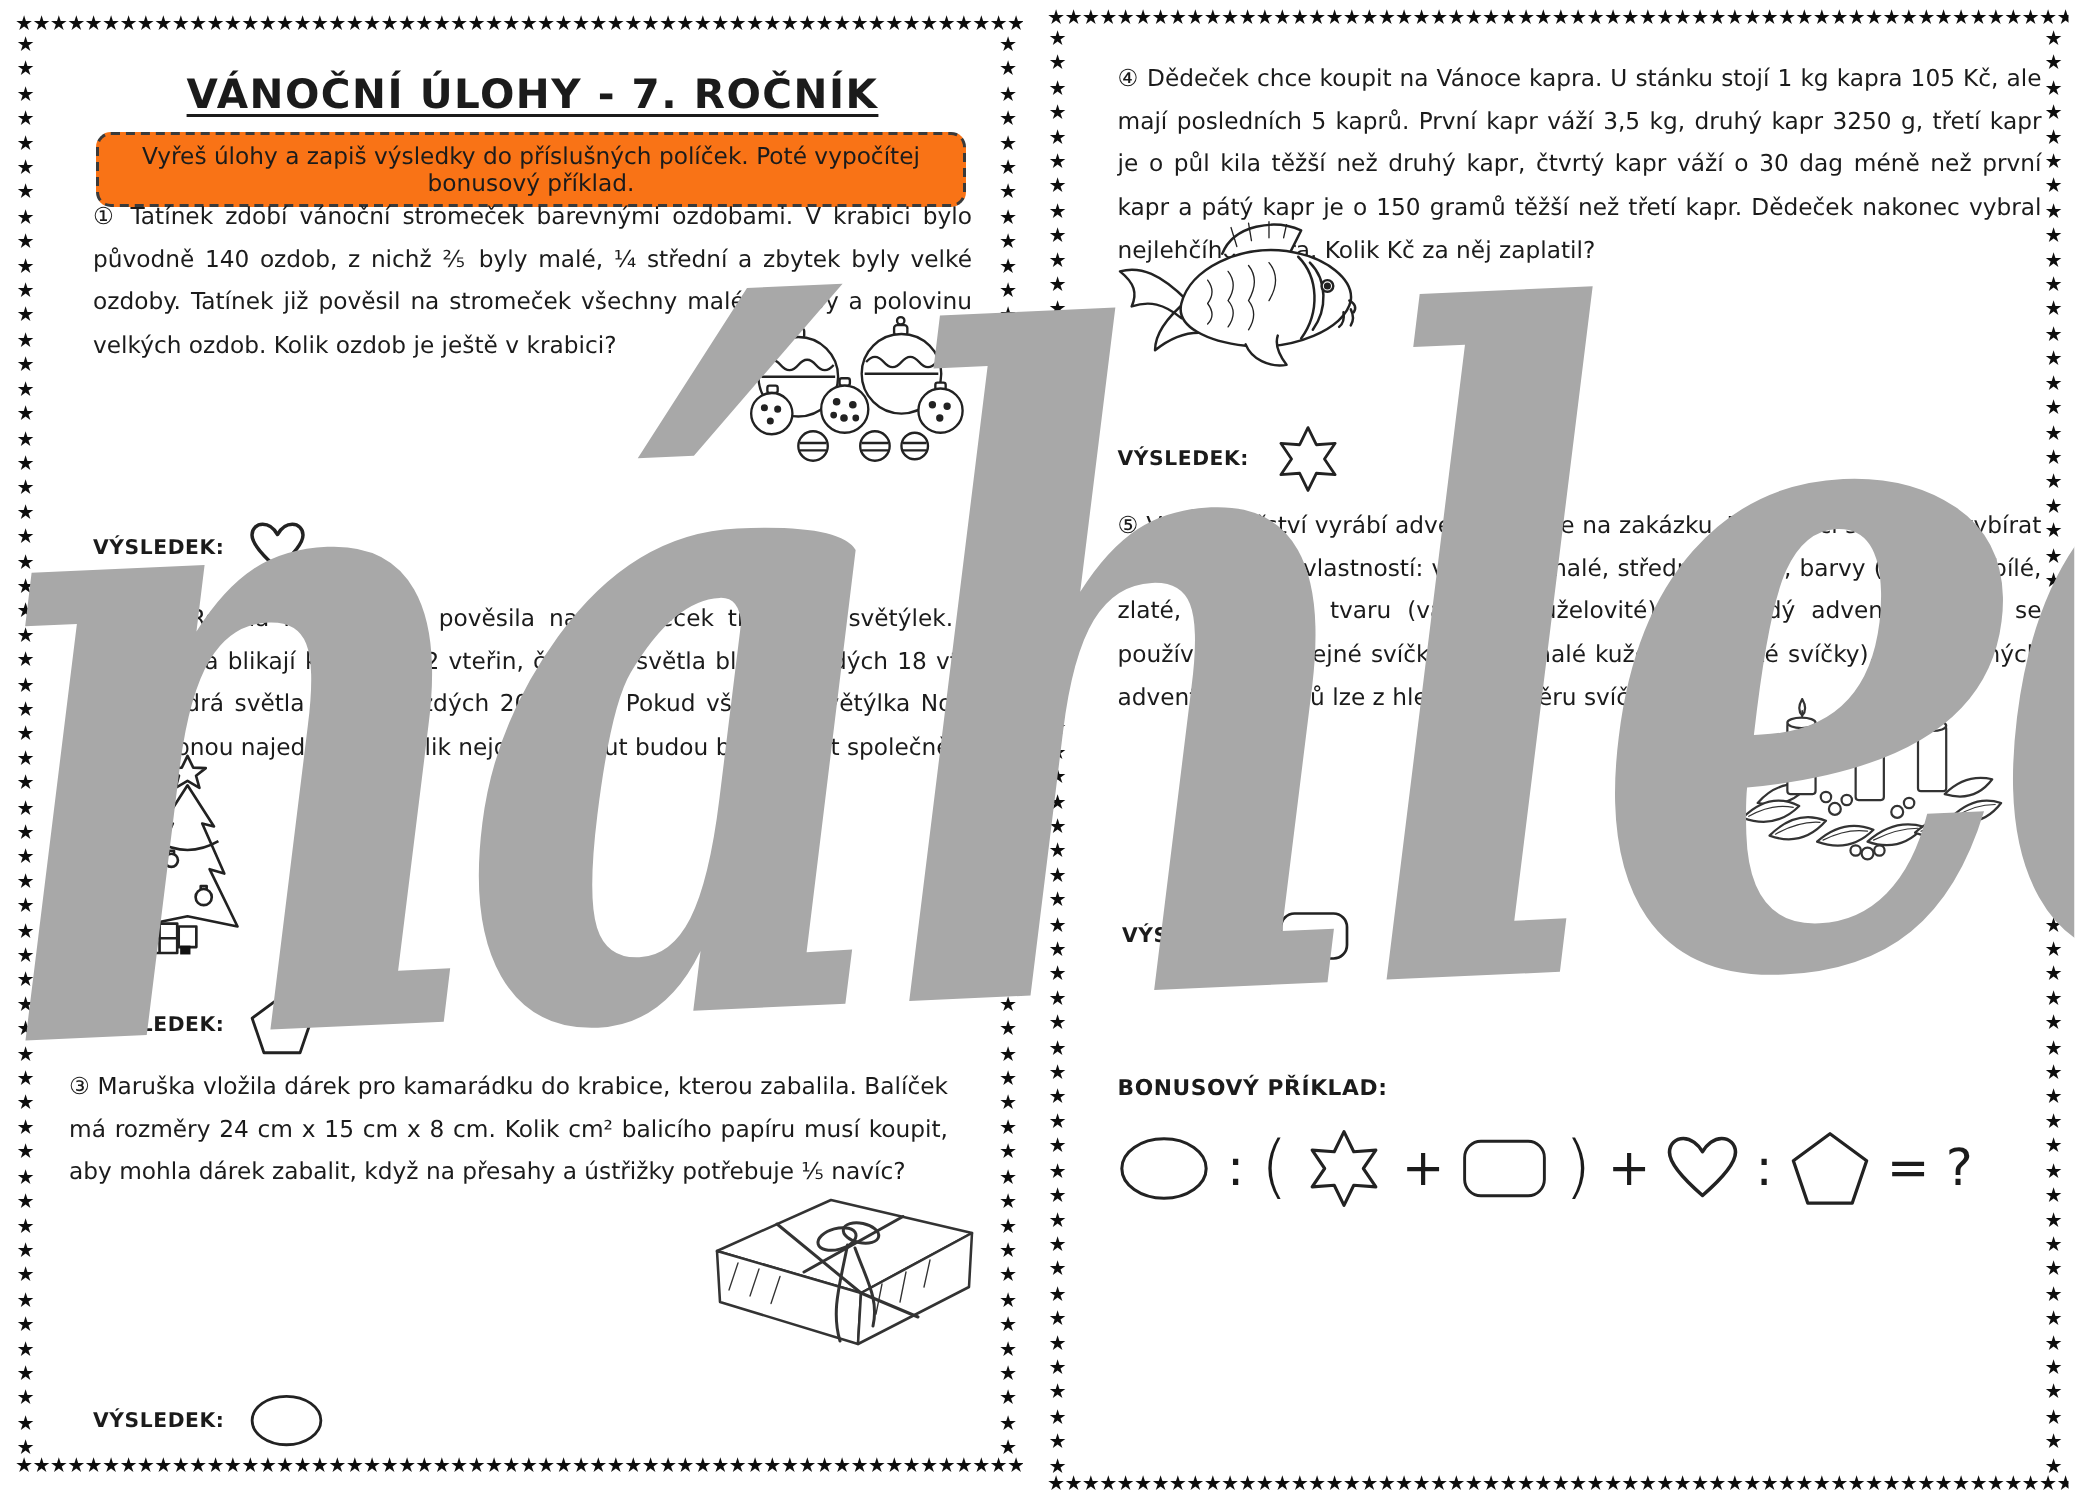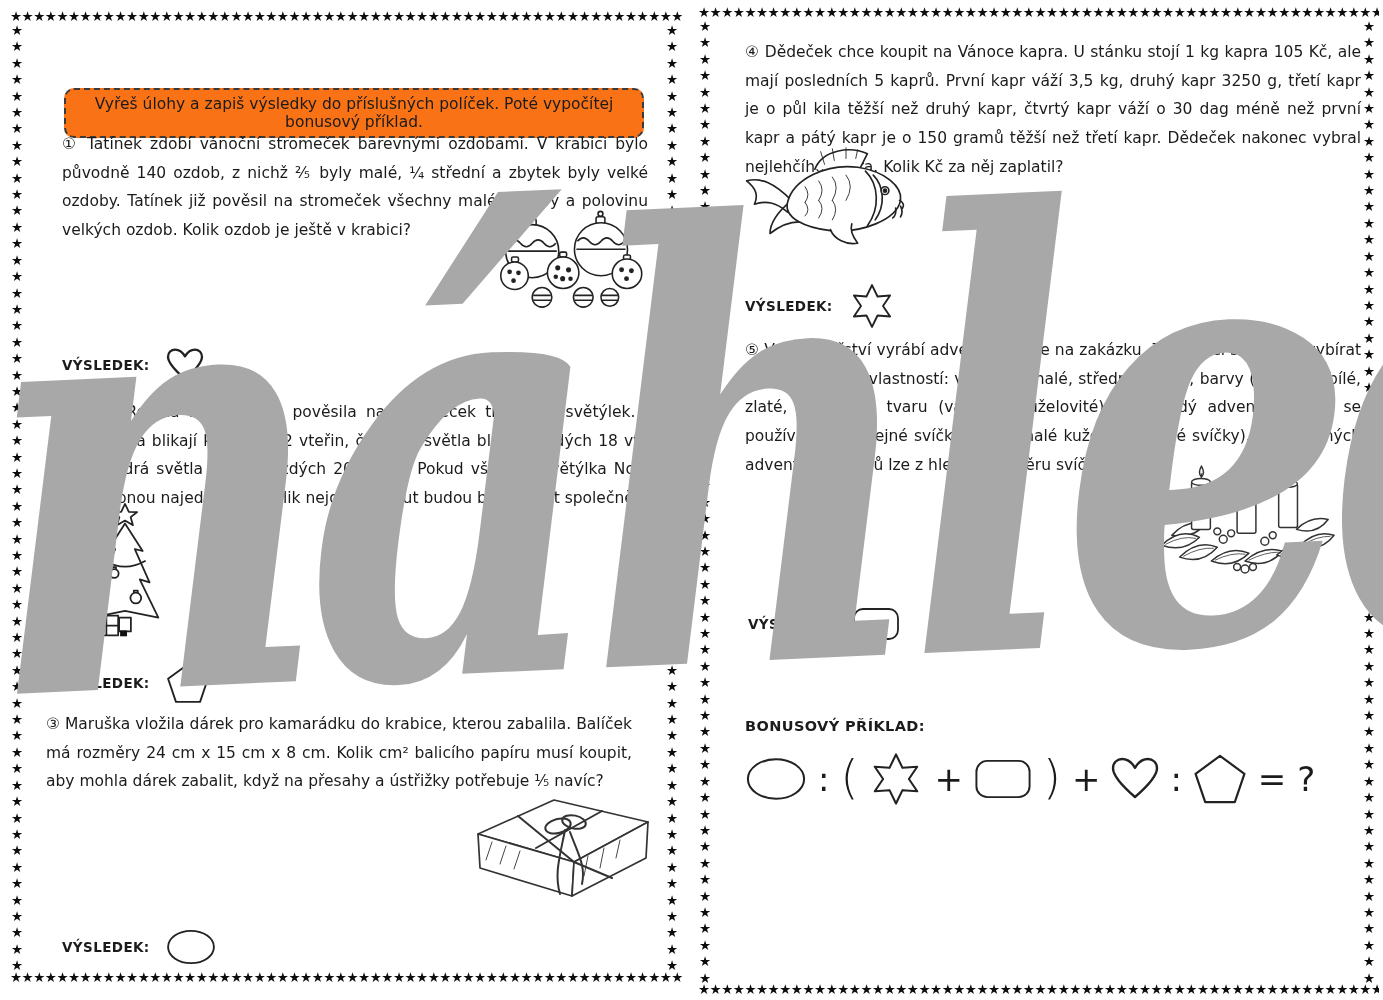--- a/index.html
+++ b/index.html
@@ -49,20 +49,21 @@
     <div class="star-col right">★★★★★★★★★★★★★★★★★★★★★★★★★★★★★★★★★★★★★★★★★★★★★★★★★★★★★★★★★★★★★★★★★★</div>
   </div>
 
   <div class="page" style="left:698px; top:4px; width:681px; height:994px;">
     <div class="star-row top">★★★★★★★★★★★★★★★★★★★★★★★★★★★★★★★★★★★★★★★★★★★★★★★★★★★★★★★★★★★★</div>
     <div class="star-row bottom">★★★★★★★★★★★★★★★★★★★★★★★★★★★★★★★★★★★★★★★★★★★★★★★★★★★★★★★★★★★★</div>
     <div class="star-col left">★★★★★★★★★★★★★★★★★★★★★★★★★★★★★★★★★★★★★★★★★★★★★★★★★★★★★★★★★★★★★★★★★★</div>
     <div class="star-col right">★★★★★★★★★★★★★★★★★★★★★★★★★★★★★★★★★★★★★★★★★★★★★★★★★★★★★★★★★★★★★★★★★★</div>
   </div>
 
+  <div class="abs title" style="left:62px; top:48px; width:586px;">VÁNOČNÍ ÚLOHY - 7. ROČNÍK</div>
 
   <div class="abs instruction" style="left:64px; top:88px; width:580px;">Vyřeš úlohy a zapiš výsledky do příslušných políček. Poté vypočítej bonusový příklad.</div>
 
   <div class="abs problem" style="left:62px; top:130px; width:586px;">①  Tatínek zdobí vánoční stromeček barevnými ozdobami. V krabici bylo původně 140 ozdob, z nichž ⅖ byly malé, ¼ střední a zbytek byly velké ozdoby. Tatínek již pověsil na stromeček všechny malé ozdoby a polovinu velkých ozdob. Kolik ozdob je ještě v krabici?</div>
 
   <div class="abs" style="left:488px; top:210px;">
     <svg width="167" height="100" viewBox="0 0 170 100">
       <g stroke="#222" fill="#fff" stroke-width="1.6" stroke-linejoin="round">
         <rect x="40" y="8" width="9" height="7" rx="2"></rect>
           <circle cx="44.5" cy="5" r="2.5" fill="none"></circle>

